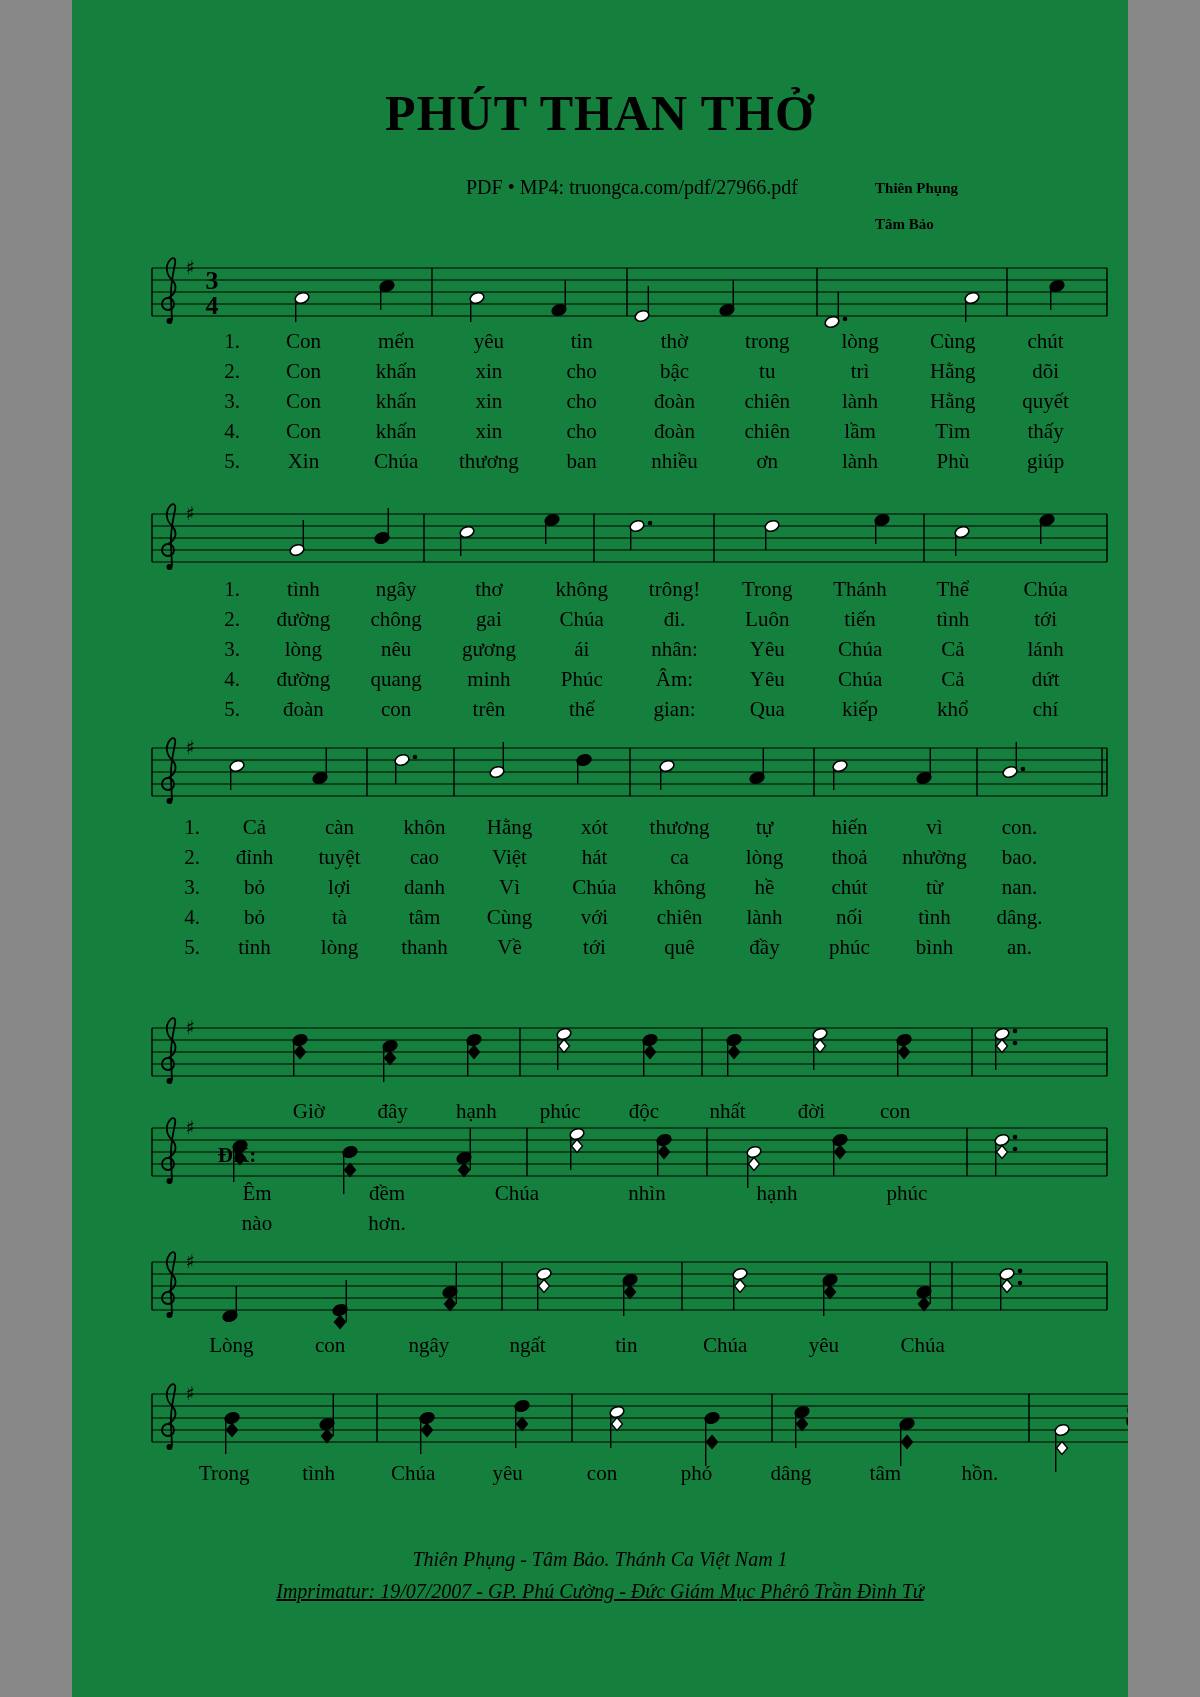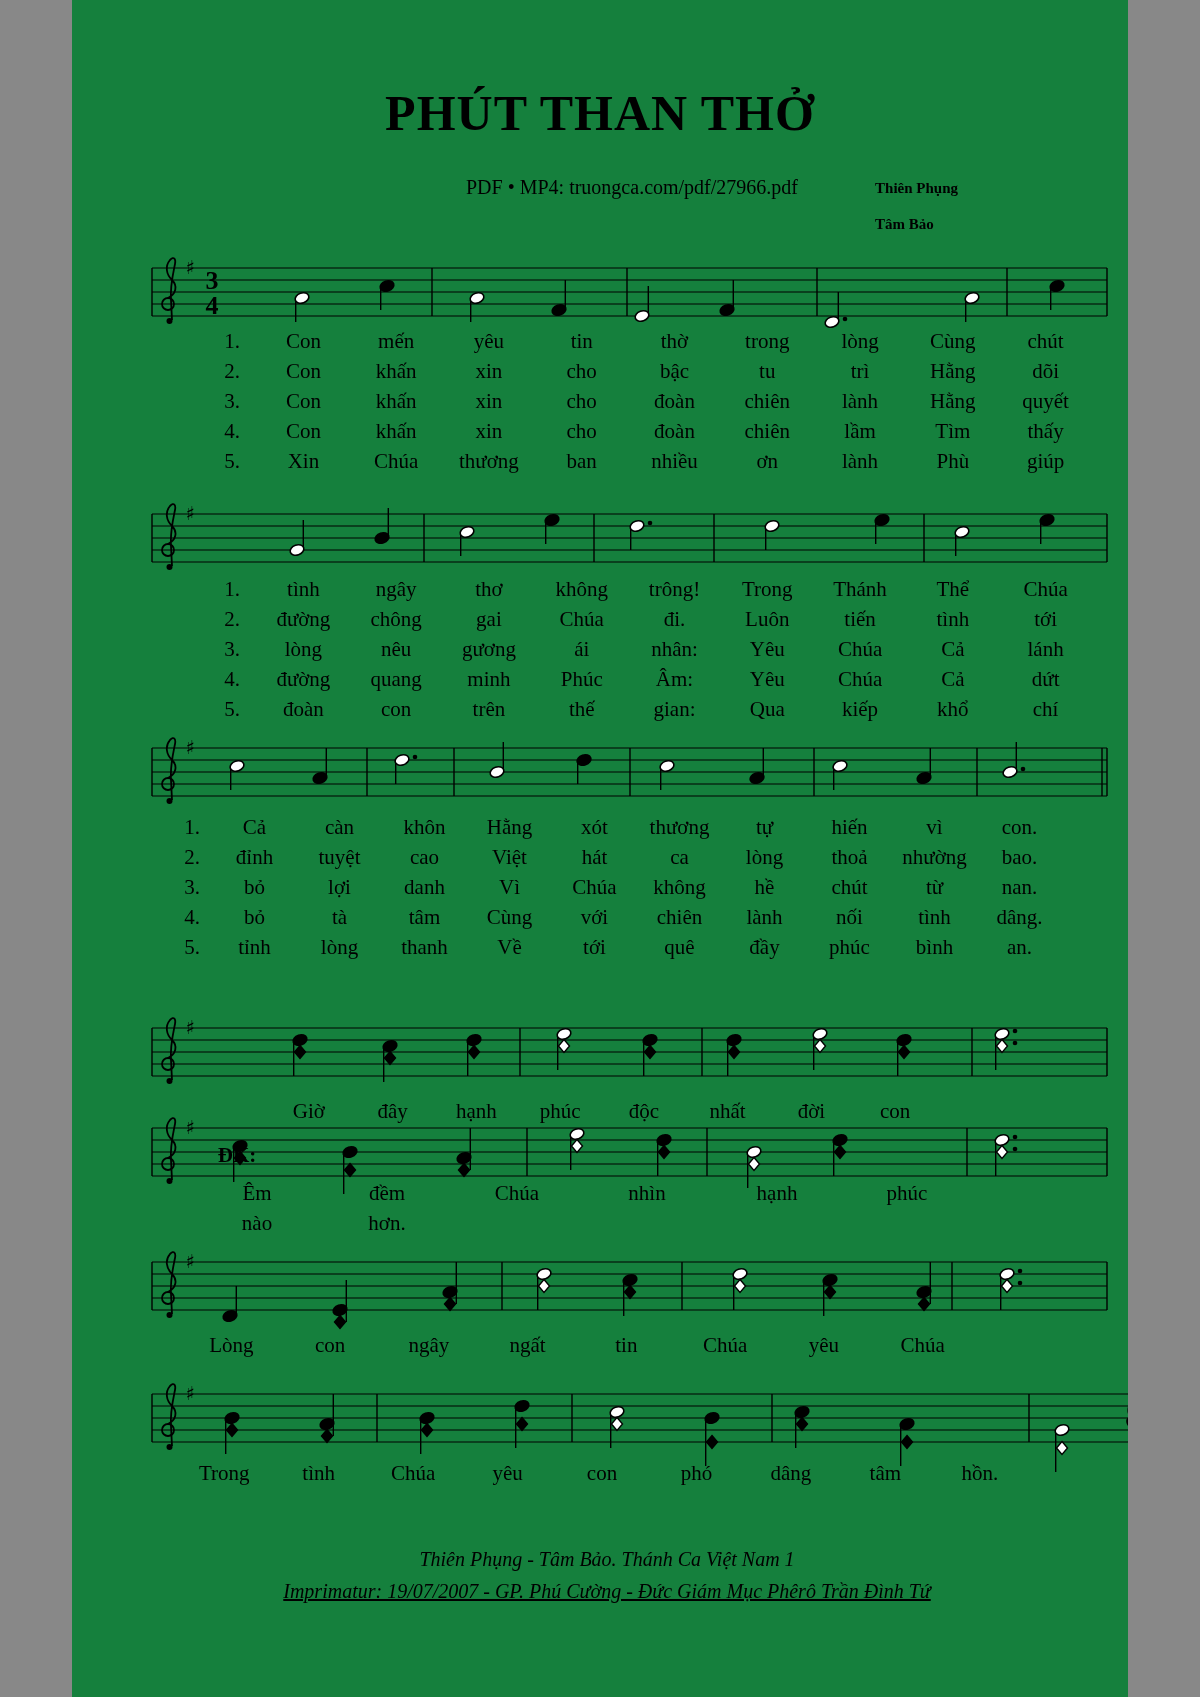--- a/index.html
+++ b/index.html
@@ -7,21 +7,21 @@
         font-family:"Liberation Serif", serif;color:#000;overflow:hidden;}
   #title{position:absolute;top:84px;left:0;width:100%;text-align:center;
          font-size:50px;font-weight:bold;letter-spacing:1px;}
   #link-line{position:absolute;top:176px;left:280px;width:560px;text-align:center;font-size:20px;}
   #authors{position:absolute;top:170px;right:170px;text-align:left;font-size:15px;font-weight:bold;line-height:36px;}
   .staff-svg{position:absolute;left:65px;width:1080px;height:120px;}
   .lyrics-row{position:absolute;display:grid;font-size:21px;line-height:30px;white-space:nowrap;}
   .lyrics-row span{text-align:center;}
   .num-cell{text-align:center;}
   .dk-label{font-weight:bold;margin-top:44px;}
-  #footer1,#footer2{position:absolute;left:7px;width:100%;text-align:center;font-style:italic;font-size:20px;}
+  #footer1,#footer2{position:absolute;left:0;width:100%;text-align:center;font-style:italic;font-size:20px;}
   #footer1{top:1548px;}
   #footer2{top:1580px;text-decoration:underline;}
 </style>
 </head>
 <body>
 
 <div id="page">
   <div id="title">PHÚT THAN THỞ</div>
   <div id="link-line">PDF • MP4: truongca.com/pdf/27966.pdf</div>
   <div id="authors">

